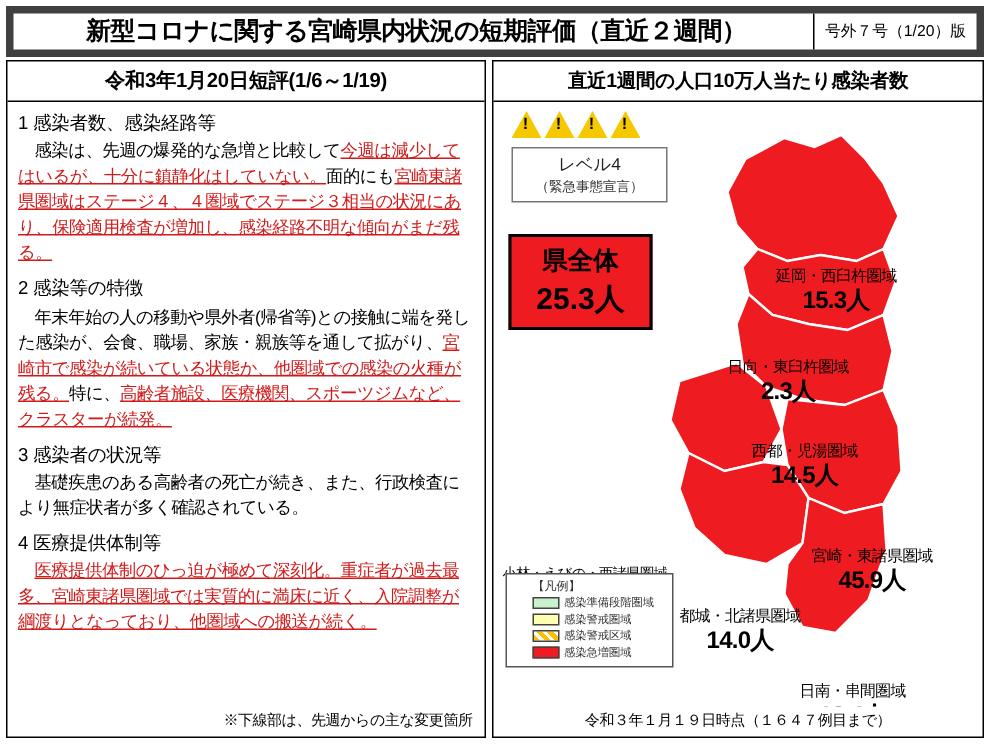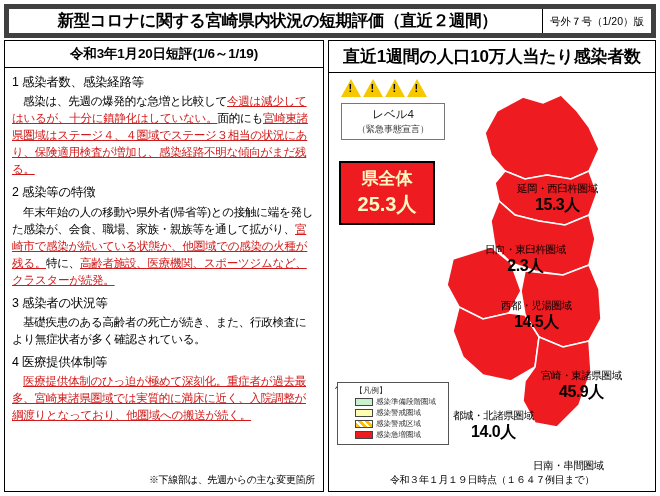--- a/index.html
+++ b/index.html
@@ -87,21 +87,21 @@
   }
   .panel-heading {
     border-bottom: 1px solid #000;
     text-align: center;
     font-size: 13.5px;
     font-weight: bold;
     padding: 4px 0 4px;
     letter-spacing: -0.2px;
   }
   .panel-heading.right {
-    font-size: 17px;
+    font-size: 13px;
   }
 
   
   .left-body {
     padding: 5px 7px 0 7px;
     font-size: 11.6px;
     line-height: 1.47;
     color: #000;
     flex: 1 1 auto;
   }
@@ -188,21 +188,21 @@
   }
 
   
   .pref-box {
     position: absolute;
     left: 10px;
     top: 88px;
     width: 96px;
     border: 2px solid #000;
     background: #ee1b20;
-    color: #fef9c3;
+    color: #000000;
     text-align: center;
     padding: 4px 0 5px;
     box-sizing: border-box;
     font-weight: bold;
   }
   .pref-box .t1 { font-size: 17px; letter-spacing: 0px; }
   .pref-box .t2 { font-size: 20px; margin-top: 1px; }
 
   
   .legend {

